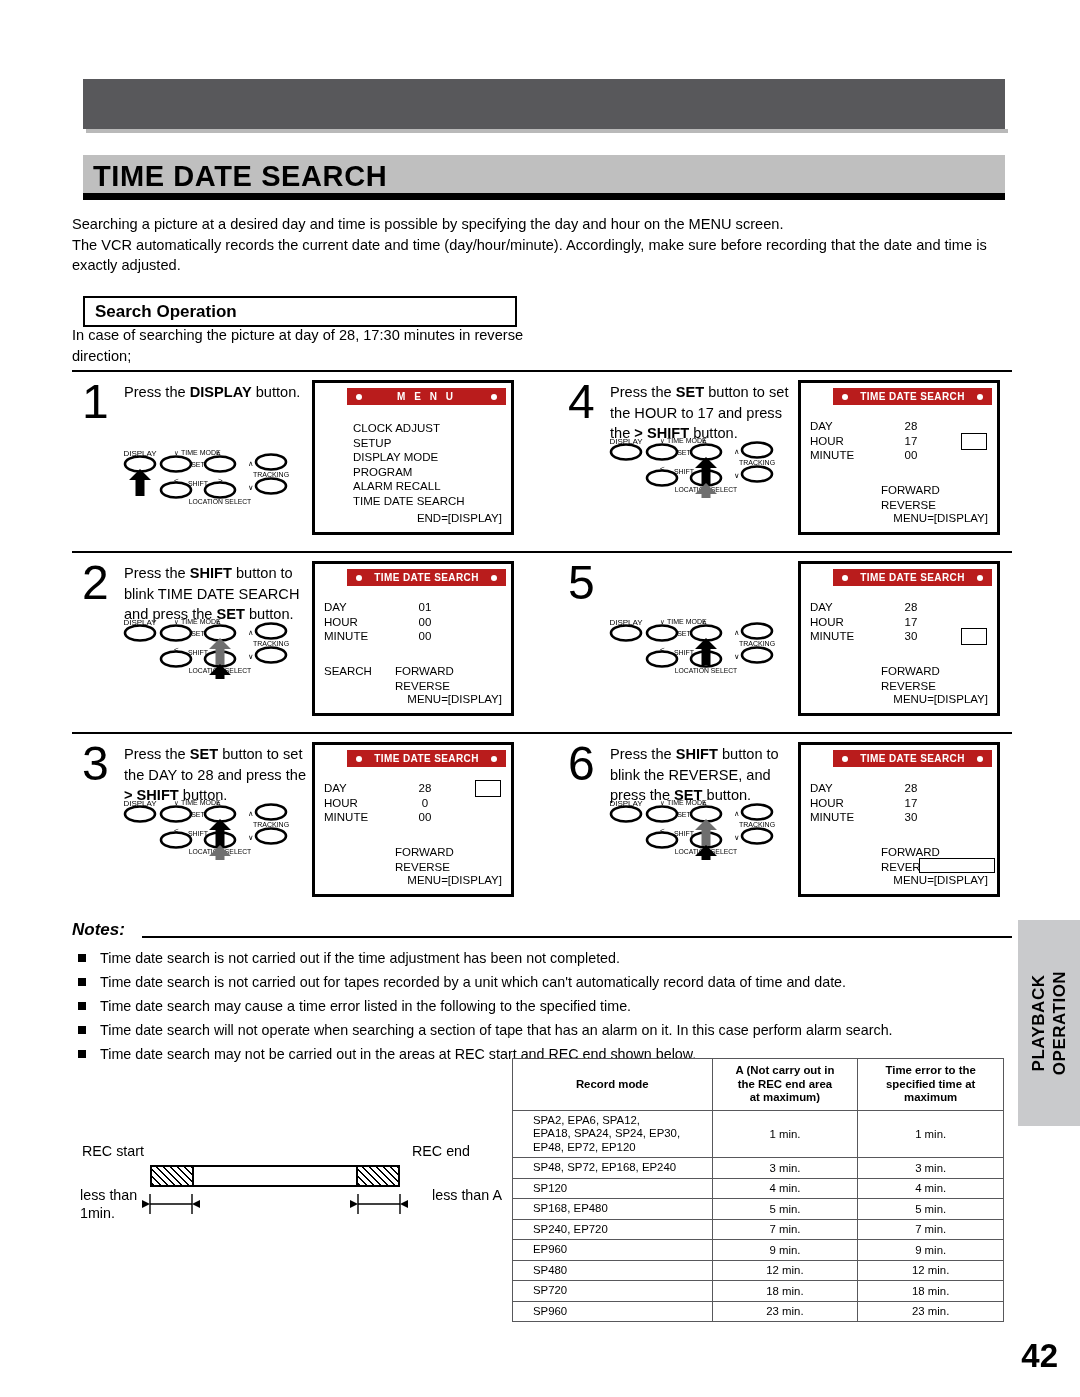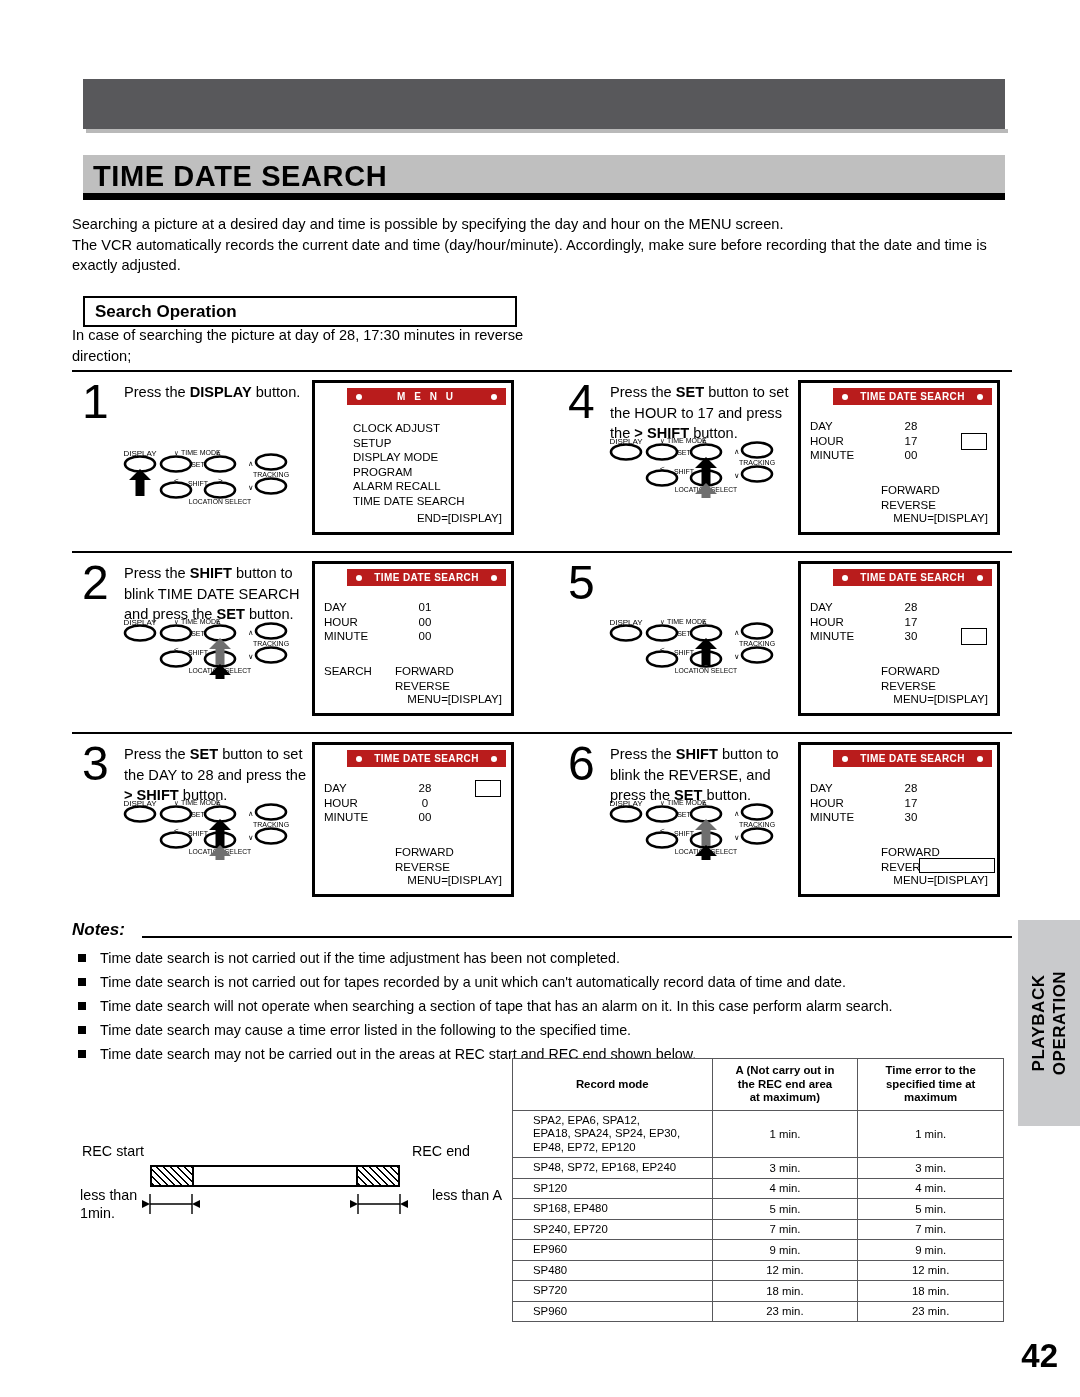--- a/index.html
+++ b/index.html
@@ -594,25 +594,25 @@
       <div class="note">
        <span class="bullet"></span>
        <span>Time date search is not carried out if the time adjustment has been not completed.</span>
      </div>
       <div class="note">
        <span class="bullet"></span>
        <span>Time date search is not carried out for tapes recorded by a unit which can't automatically record data of time and date.</span>
      </div>
       <div class="note">
        <span class="bullet"></span>
-       <span>Time date search will not operate when searching a section of tape that has an alarm on it. In this case perform alarm search.</span>
+       <span>Time date search may cause a time error listed in the following to the specified time.</span>
      </div>
       <div class="note">
        <span class="bullet"></span>
-       <span>Time date search may cause a time error listed in the following to the specified time.</span>
+       <span>Time date search will not operate when searching a section of tape that has an alarm on it. In this case perform alarm search.</span>
      </div>
       <div class="note">
        <span class="bullet"></span>
        <span>Time date search may not be carried out in the areas at REC start and REC end shown below.</span>
      </div>
     </div>
 </div>
 
 <div class="recdiag">
   <div class="lab rec-start-lab">REC start</div>

